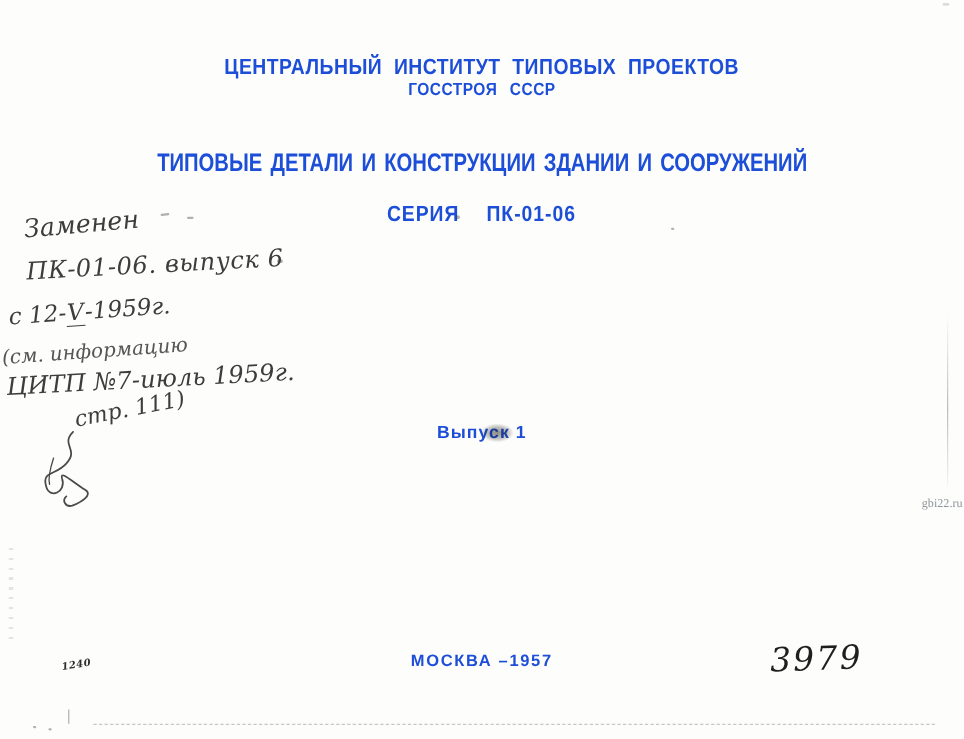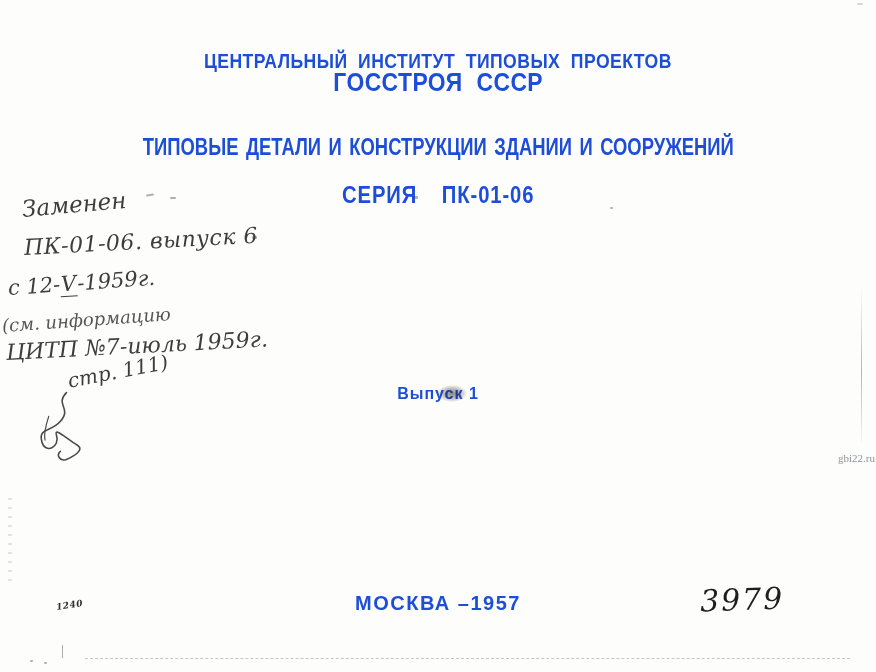--- a/index.html
+++ b/index.html
@@ -9,33 +9,33 @@
     font-family:"Liberation Sans",sans-serif;
   }
   
   .center-line{
     position:absolute;left:0;width:876px;text-align:center;
     color:#1d4ed8;font-weight:bold;white-space:nowrap;
   }
   .inner{display:inline-block;transform-origin:50% 50%;}
   .org1{top:50px;font-size:20px;line-height:22px;word-spacing:6px;letter-spacing:.5px;}
   .org1 .inner{transform:scaleX(.88);}
-  .org2{top:71px;font-size:26px;line-height:22px;word-spacing:8px;letter-spacing:.5px;}
+  .org2{top:71px;font-size:16px;line-height:22px;word-spacing:8px;letter-spacing:.5px;}
   .org2 .inner{transform:scaleX(.88);}
   .caption{top:134px;font-size:23px;line-height:26px;word-spacing:3px;}
   .caption .inner{transform:scaleX(.80);}
-  .series{top:180px;font-size:23px;line-height:30px;letter-spacing:1px;}
+  .series{top:180px;font-size:20px;line-height:30px;letter-spacing:1px;}
   .series .inner{transform:scaleX(.88);}
   .series .gap{display:inline-block;width:28px;}
   .title-block{top:244px;font-size:25px;line-height:31px;letter-spacing:1px;word-spacing:4px;}
   .title-block .inner{transform:scaleX(.97);}
   .issue{top:385px;font-size:16px;line-height:18px;letter-spacing:1px;}
   .subtitle-block{top:429px;font-size:13.5px;line-height:15.2px;letter-spacing:2.2px;word-spacing:4px;}
   .subtitle-block .inner{transform:scaleX(.95);}
-  .imprint{top:592px;font-size:20px;letter-spacing:1.5px;}
+  .imprint{top:592px;font-size:15px;letter-spacing:1.5px;}
   
   .hw{
     position:absolute;color:#3d3d3d;white-space:nowrap;
     font-family:"DejaVu Serif",serif;font-style:italic;
     transform-origin:0 50%;
   }
   .hw-1{left:22px;top:196px;font-size:23px;transform:rotate(-5deg);}
   .hw-2{left:24px;top:235px;font-size:22px;transform:rotate(-3deg);letter-spacing:.5px;}
   .hw-3{left:8px;top:276px;font-size:21px;transform:rotate(-4deg);}
   .hw-3 .roman{border-bottom:1.5px solid #3d3d3d;padding:0 1px;}

